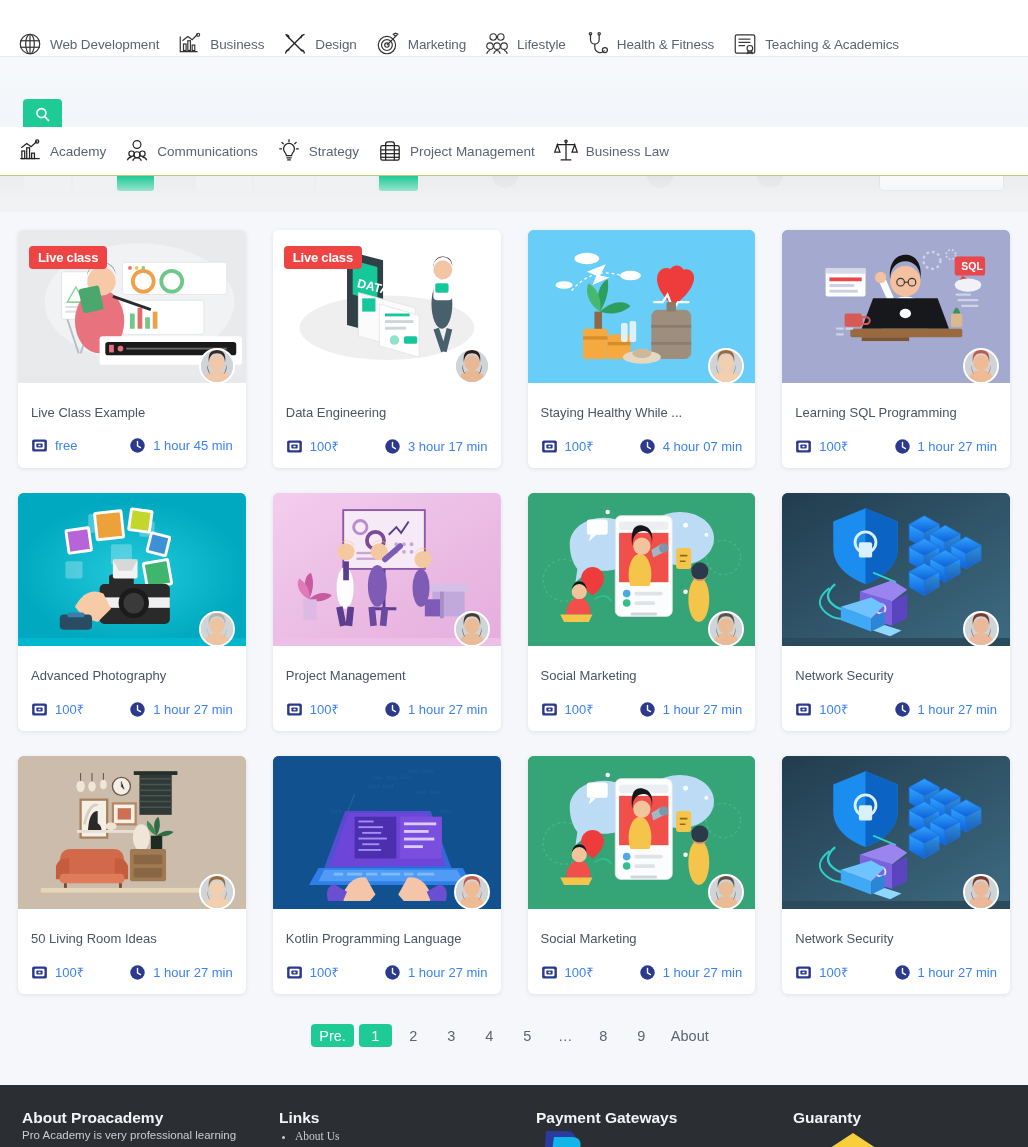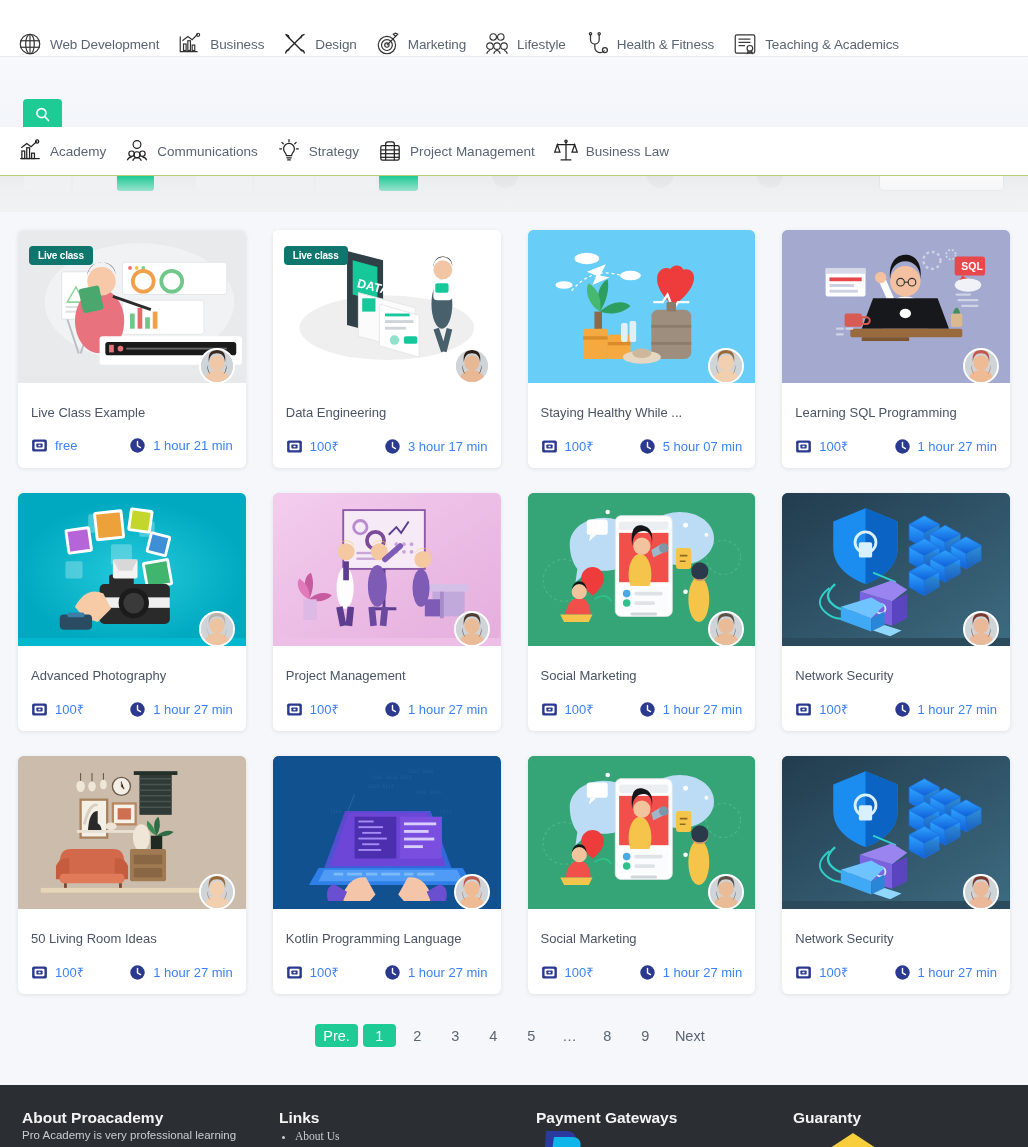--- a/index.html
+++ b/index.html
@@ -142,23 +142,23 @@
   }
   .thumb {
     height: 153px;
     position: relative;
     overflow: hidden;
   }
   .thumb .art { position: absolute; inset: 0; }
   .badge {
     position: absolute;
     left: 11px; top: 16px;
-    background: #0f766e;
+    background: #ef4444;
     color: #fff;
-    font-size: 10px;
+    font-size: 13px;
     font-weight: bold;
     padding: 4px 9px;
     border-radius: 4px;
     letter-spacing: -0.2px;
     z-index: 3;
   }
   .avatar {
     position: absolute;
     right: 11px;
     top: 118px;
@@ -505,21 +505,21 @@
               </span>
           <span>free</span>
         </span>
         <span class="meta-item">
           <span class="mico">
                 <svg viewBox="0 0 24 24">
   <circle cx="12" cy="12" r="10.2" fill="#2b3a8f"></circle>
   <path d="M12 6.2v6.2l4.2 2.6" fill="none" stroke="#ffffff" stroke-width="2" stroke-linecap="round"></path>
 </svg>
               </span>
-          <span>1 hour 21 min</span>
+          <span>1 hour 45 min</span>
         </span>
       </div>
     </div>
       </div>
       <div class="card">
     <div class="thumb" style="background:#ffffff">
       <div class="art"><svg viewBox="0 0 240 153" preserveAspectRatio="xMidYMid slice">
         <rect width="240" height="153" fill="#ffffff"></rect>
         <ellipse cx="120" cy="103" rx="92" ry="34" fill="#efefef"></ellipse>
         <path d="M78 22l38 10v78l-38-10z" fill="#2f4046"></path>
@@ -630,21 +630,21 @@
               </span>
           <span>100₹</span>
         </span>
         <span class="meta-item">
           <span class="mico">
                 <svg viewBox="0 0 24 24">
   <circle cx="12" cy="12" r="10.2" fill="#2b3a8f"></circle>
   <path d="M12 6.2v6.2l4.2 2.6" fill="none" stroke="#ffffff" stroke-width="2" stroke-linecap="round"></path>
 </svg>
               </span>
-          <span>5 hour 07 min</span>
+          <span>4 hour 07 min</span>
         </span>
       </div>
     </div>
       </div>
       <div class="card">
     <div class="thumb" style="background:#a3a9cf">
       <div class="art"><svg viewBox="0 0 240 153" preserveAspectRatio="xMidYMid slice">
         <rect width="240" height="153" fill="#a3a9cf"></rect>
         <circle cx="158" cy="32" r="9" fill="none" stroke="#cfd3e6" stroke-width="2.5" stroke-dasharray="3 3"></circle>
         <circle cx="178" cy="26" r="5" fill="none" stroke="#cfd3e6" stroke-width="2" stroke-dasharray="2 2"></circle>
@@ -1369,21 +1369,21 @@
 <div class="pagination" id="pagination">
     <button class="page-btn active">Pre.</button>
     <button class="page-btn active">1</button>
     <button class="page-btn">2</button>
     <button class="page-btn">3</button>
     <button class="page-btn">4</button>
     <button class="page-btn">5</button>
     <button class="page-btn">…</button>
     <button class="page-btn">8</button>
     <button class="page-btn">9</button>
-    <button class="page-btn">Next</button>
+    <button class="page-btn">About</button>
   </div>
 
 <div class="footer">
   <div class="footer-grid">
     <div>
       <div class="f-title">About Proacademy</div>
       <div class="f-text">Pro Academy is very professional learning &amp; teaching platform. You can simply upload your</div>
     </div>
 
     <div>

